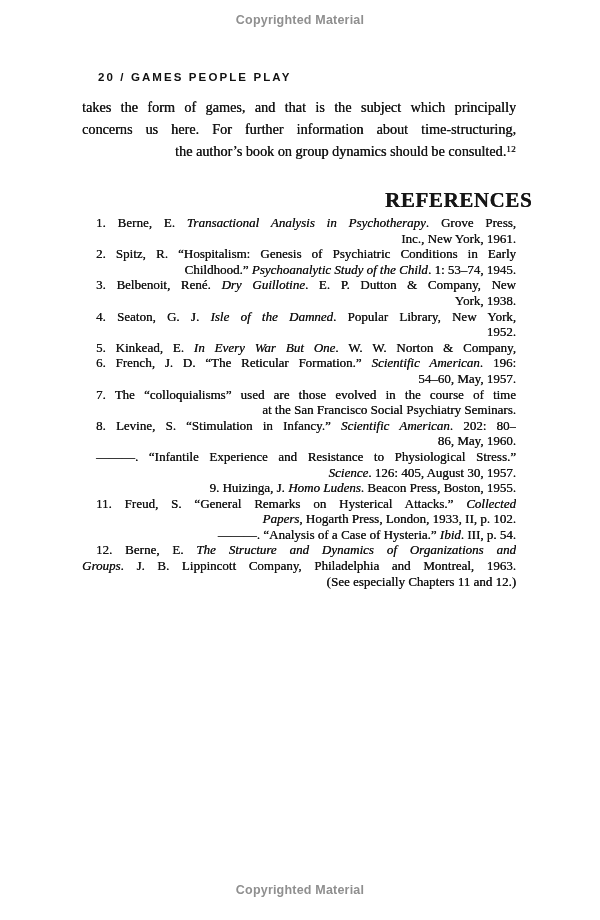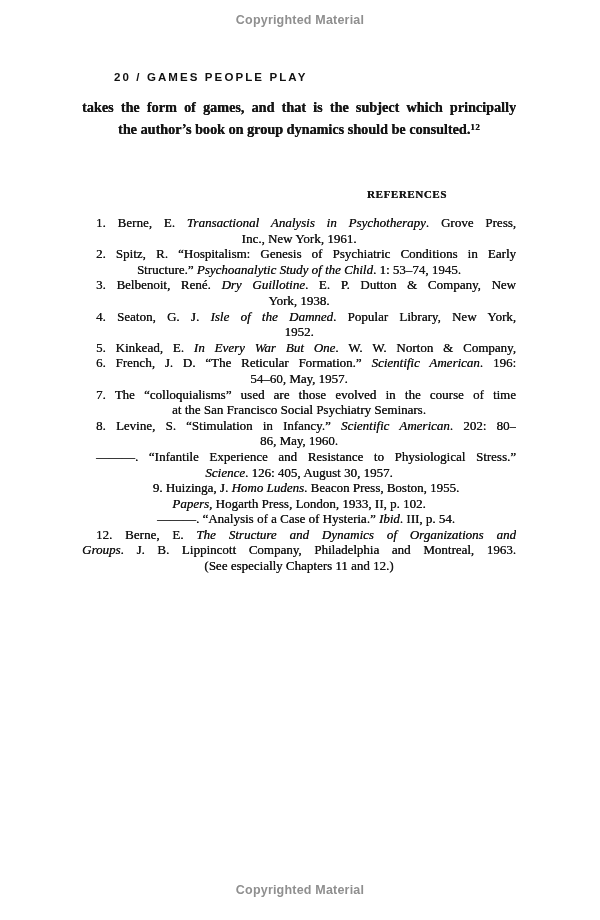--- a/index.html
+++ b/index.html
@@ -8,68 +8,69 @@
     font-family:"Liberation Serif",serif;color:#161616;padding-left:28px;
   }
   .copyright{
     position:absolute;left:0;width:600px;text-align:center;
     font-family:"Liberation Sans",sans-serif;font-size:12.5px;font-weight:600;
     color:#8f8f8f;letter-spacing:.2px;
   }
   .copyright.top{top:13px;}
   .copyright.bottom{top:883px;}
   .running-header{
-    position:absolute;left:114px;top:71px;
+    position:absolute;left:98px;top:71px;
     font-family:"Liberation Sans",sans-serif;font-size:11.5px;font-weight:700;
     letter-spacing:2.1px;color:#111;white-space:nowrap;
   }
   .paragraph{
     position:absolute;left:82px;top:96px;width:434px;
     font-size:14.2px;line-height:22px;text-shadow:.3px 0 0 currentColor;
   }
-  .paragraph .tl{max-height:22px;overflow:hidden;font-weight:bold;}
+  .paragraph .tl{max-height:22px;overflow:hidden;}
   .ref-heading{
-    position:absolute;left:367px;top:188px;
-    font-size:11px;font-weight:700;letter-spacing:.6px;
+    position:absolute;left:385px;top:188px;
+    font-size:21px;font-weight:700;letter-spacing:.6px;
     text-shadow:.3px 0 0 currentColor;white-space:nowrap;
   }
   .references{
     position:absolute;left:82px;top:215px;width:434px;
     font-size:13px;line-height:15.6px;text-shadow:.25px 0 0 currentColor;
   }
   .references .tl{max-height:15.6px;overflow:hidden;}
-  .tl{text-align:center;}
+  .tl{text-align:right;}
   .jl{text-align:justify;text-align-last:justify;}
   .ind{padding-left:14px;}
   .it{font-style:italic;}
   .sup{font-size:9px;position:relative;top:-4.5px;letter-spacing:.4px;}
 </style>
 </head>
 <body>
 
 <div class="page">
   <div class="copyright top">Copyrighted Material</div>
 
   <div class="running-header">20 / GAMES PEOPLE PLAY</div>
 
   <div class="paragraph">
       <div class="tl jl"><span>takes the form of games, and that is the subject which principally</span></div>
+      <div class="tl jl"><span>concerns us here. For further information about time-structuring,</span></div>
       <div class="tl"><span>the author’s book on group dynamics should be consulted.</span><span class="sup">12</span></div>
     </div>
 
   <div class="ref-heading">REFERENCES</div>
 
   <div class="references">
       <div>
         <div class="tl jl ind"><span>1. Berne, E. </span><span class="it">Transactional Analysis in Psychotherapy</span><span>. Grove Press,</span></div>
         <div class="tl"><span>Inc., New York, 1961.</span></div>
       </div>
       <div>
         <div class="tl jl ind"><span>2. Spitz, R. “Hospitalism: Genesis of Psychiatric Conditions in Early</span></div>
-        <div class="tl"><span>Structure.” </span><span class="it">Psychoanalytic Study of the Child</span><span>. 1: 53–74, 1945.</span></div>
+        <div class="tl"><span>Childhood.” </span><span class="it">Psychoanalytic Study of the Child</span><span>. 1: 53–74, 1945.</span></div>
       </div>
       <div>
         <div class="tl jl ind"><span>3. Belbenoit, René. </span><span class="it">Dry Guillotine</span><span>. E. P. Dutton &amp; Company, New</span></div>
         <div class="tl"><span>York, 1938.</span></div>
       </div>
       <div>
         <div class="tl jl ind"><span>4. Seaton, G. J. </span><span class="it">Isle of the Damned</span><span>. Popular Library, New York,</span></div>
         <div class="tl"><span>1952.</span></div>
       </div>
       <div>
@@ -88,20 +89,21 @@
         <div class="tl"><span>86, May, 1960.</span></div>
       </div>
       <div>
         <div class="tl jl ind"><span>———. “Infantile Experience and Resistance to Physiological Stress.”</span></div>
         <div class="tl"><span class="it">Science</span><span>. 126: 405, August 30, 1957.</span></div>
       </div>
       <div>
         <div class="tl ind"><span>9. Huizinga, J. </span><span class="it">Homo Ludens</span><span>. Beacon Press, Boston, 1955.</span></div>
       </div>
       <div>
+        <div class="tl jl ind"><span>11. Freud, S. “General Remarks on Hysterical Attacks.” </span><span class="it">Collected</span></div>
         <div class="tl"><span class="it">Papers</span><span>, Hogarth Press, London, 1933, II, p. 102.</span></div>
       </div>
       <div>
         <div class="tl ind"><span>———. “Analysis of a Case of Hysteria.” </span><span class="it">Ibid</span><span>. III, p. 54.</span></div>
       </div>
       <div>
         <div class="tl jl ind"><span>12. Berne, E. </span><span class="it">The Structure and Dynamics of Organizations and</span></div>
         <div class="tl jl"><span class="it">Groups</span><span>. J. B. Lippincott Company, Philadelphia and Montreal, 1963.</span></div>
         <div class="tl"><span>(See especially Chapters 11 and 12.)</span></div>
       </div>

